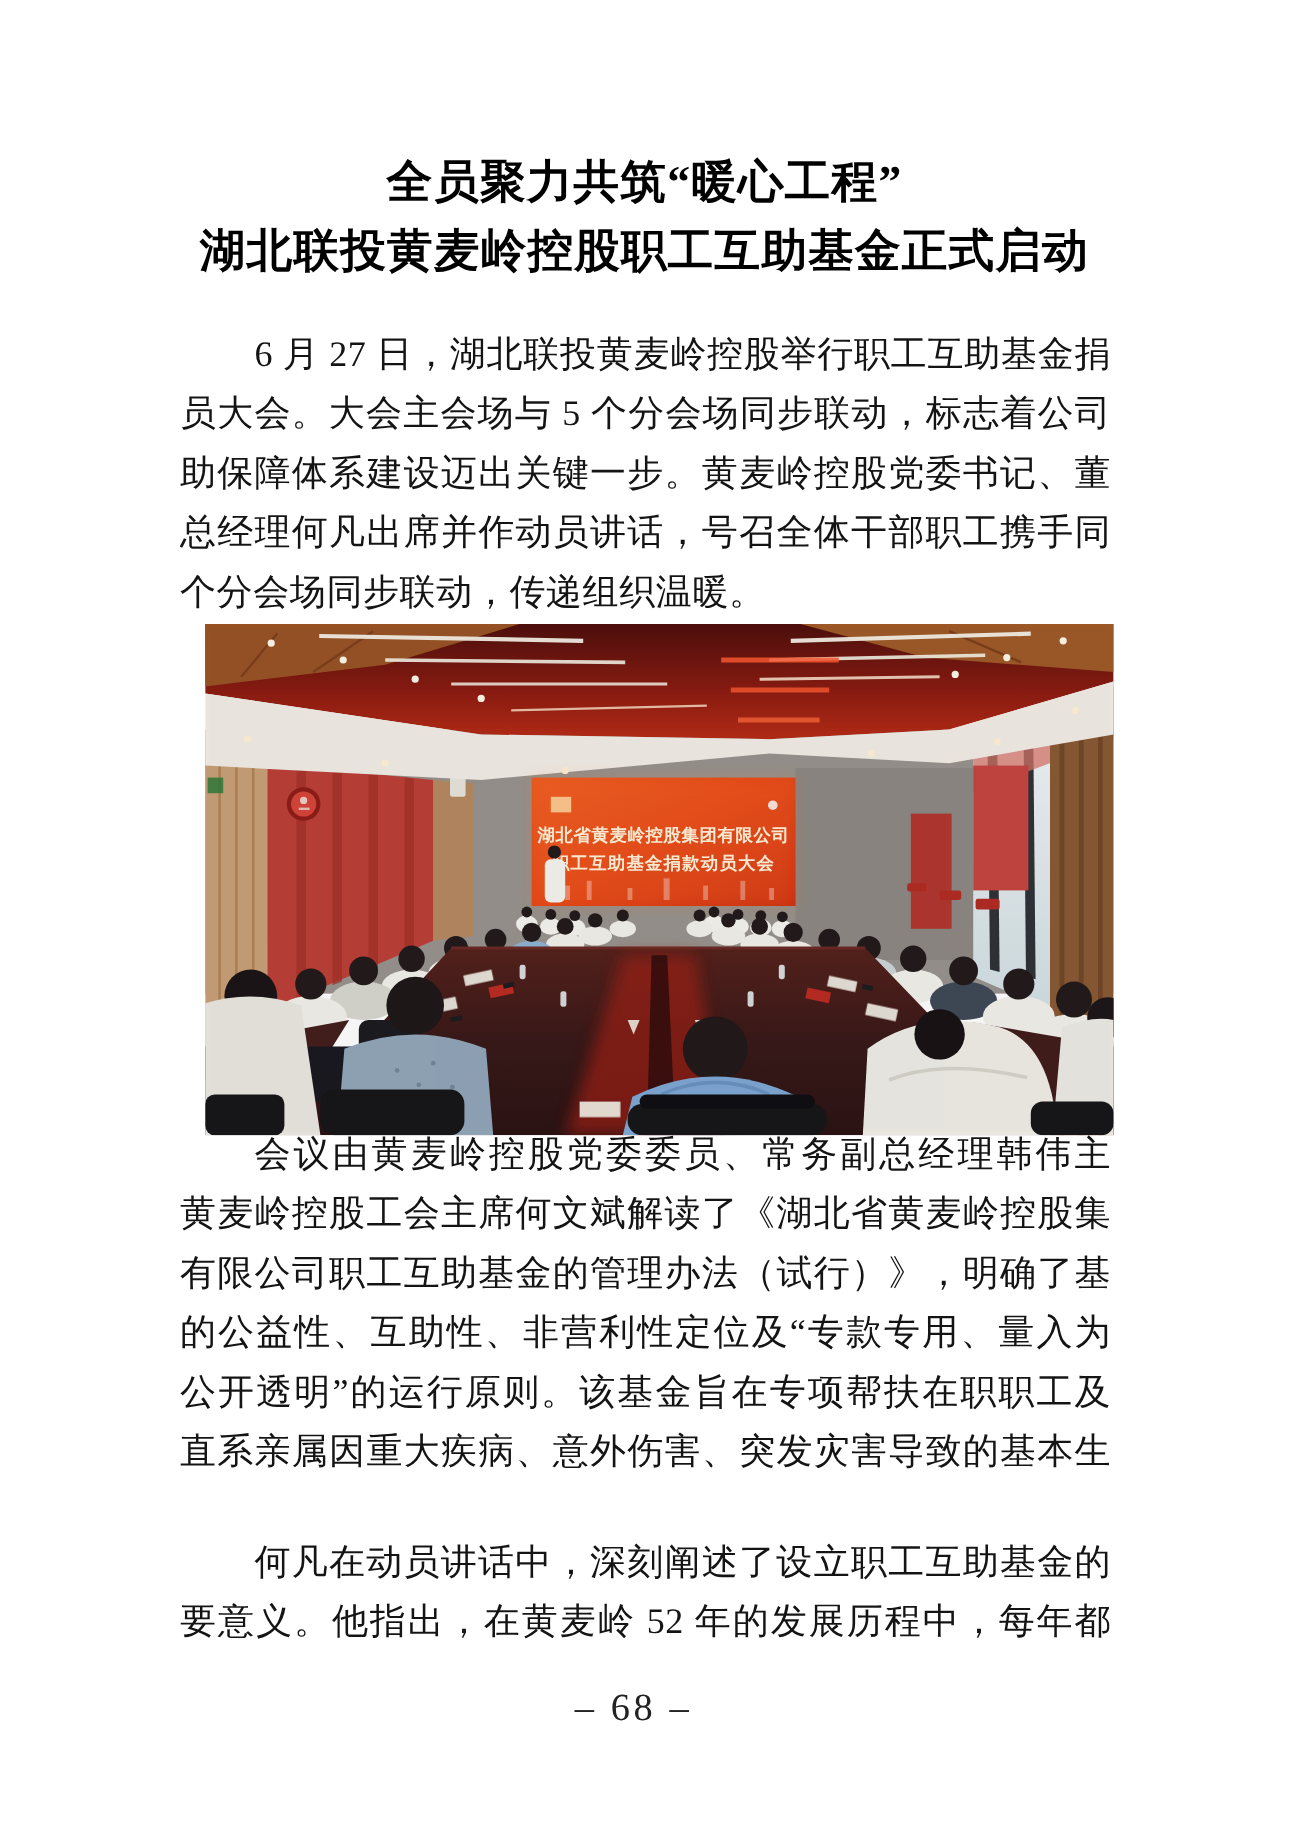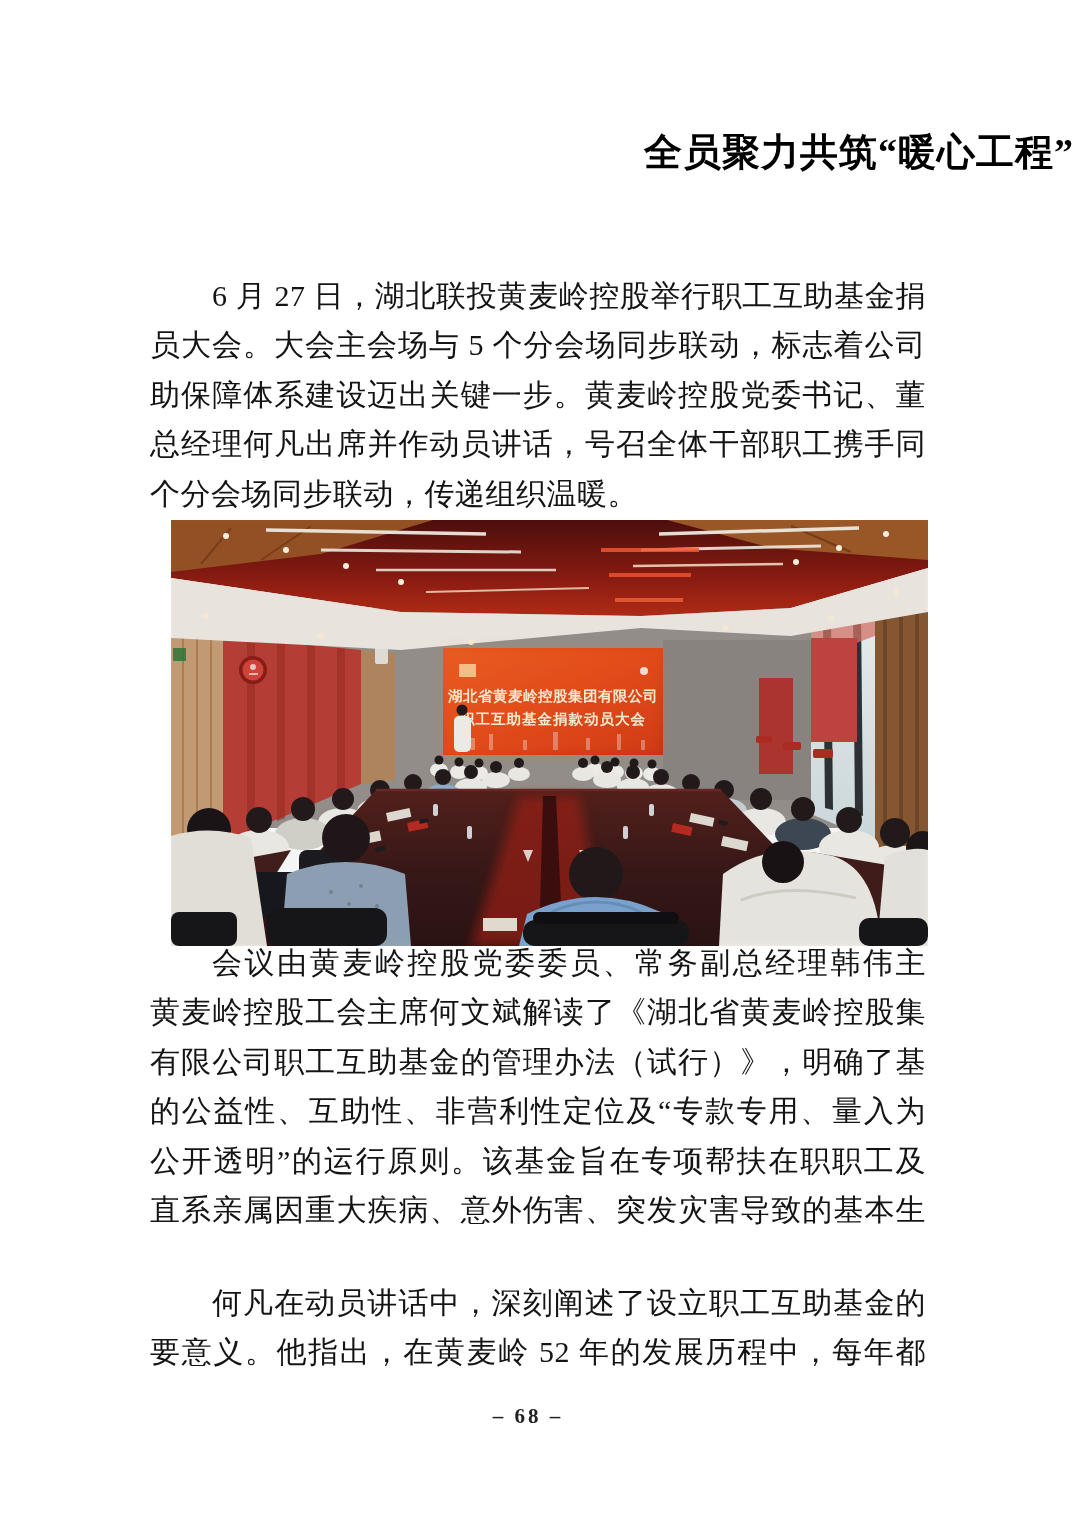--- a/index.html
+++ b/index.html
@@ -1,40 +1,41 @@
 <!DOCTYPE html>
 <html><head>
 <meta charset="utf-8">
 <style>
   html,body{margin:0;padding:0;background:#ffffff;}
   .page{position:relative;width:1074px;height:1520px;background:#ffffff;overflow:hidden;
         font-family:"Liberation Serif","DejaVu Serif",serif;color:#161616;}
   .title-line{position:absolute;left:0;width:1074px;text-align:center;
         font-size:38px;font-weight:700;line-height:56px;color:#000;letter-spacing:1px;}
-  #title1{top:124px;text-align:right;}
+  #title1{top:124px;}
   #title2{top:182px;}
   .para{position:absolute;left:150px;width:776px;font-size:30px;color:#141414;}
   .line{line-height:49.4px;height:49.4px;text-align:justify;text-align-last:justify;
         letter-spacing:0.5px;overflow:hidden;}
   .line.last{text-align-last:left;}
   .line.indent{padding-left:62px;}
   #p1{top:271px;}
   #p2{top:938px;}
   #p3{top:1278px;}
   .photo{position:absolute;left:159px;top:508px;width:757px;height:426px;margin:0;padding:12px;}
   .photo svg{display:block;width:100%;height:100%;}
   .footer{position:absolute;top:1404px;left:0;width:1056px;text-align:center;
-        font-size:21px;color:#222;letter-spacing:3px;font-weight:bold;}
+        font-size:32px;color:#222;letter-spacing:3px;}
 </style>
 </head>
 <body>
 
 <div class="page">
 
   <div class="title-line" id="title1">全员聚力共筑“暖心工程”</div>
+  <div class="title-line" id="title2">湖北联投黄麦岭控股职工互助基金正式启动</div>
 
   <div class="para" id="p1">
     <div class="line indent">6 月 27 日，湖北联投黄麦岭控股举行职工互助基金捐款动</div>
     <div class="line">员大会。大会主会场与 5 个分会场同步联动，标志着公司内部互</div>
     <div class="line">助保障体系建设迈出关键一步。黄麦岭控股党委书记、董事长、</div>
     <div class="line">总经理何凡出席并作动员讲话，号召全体干部职工携手同心，为</div>
     <div class="line last">个分会场同步联动，传递组织温暖。</div>
   </div>
 
   <figure class="photo">

